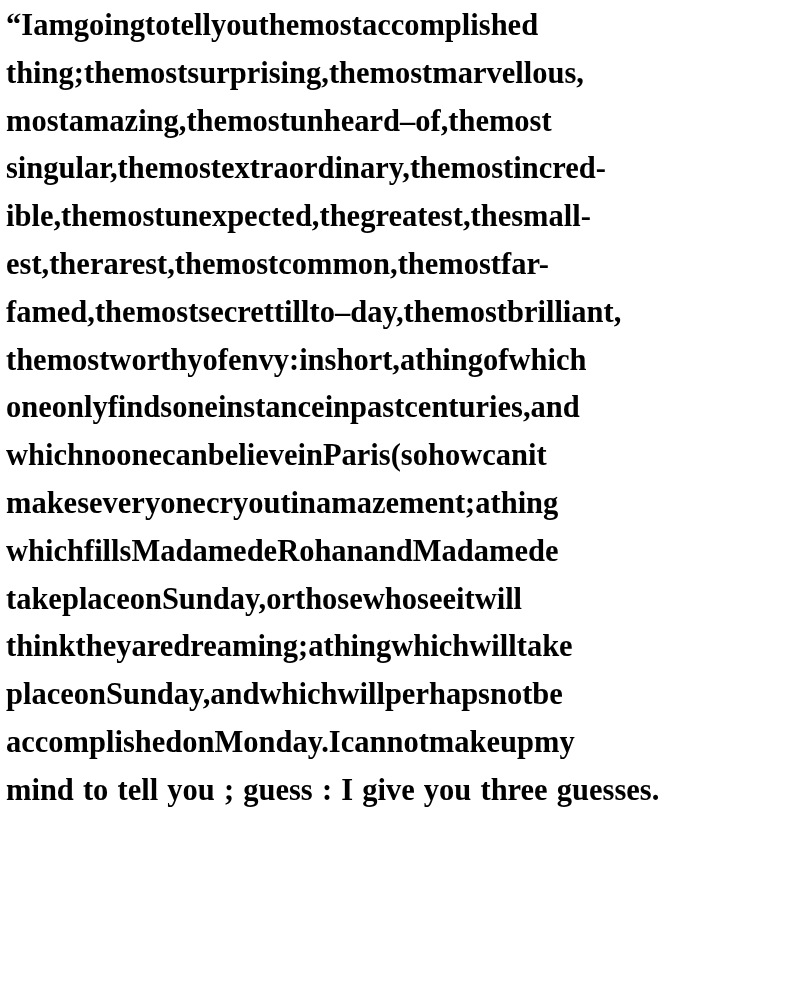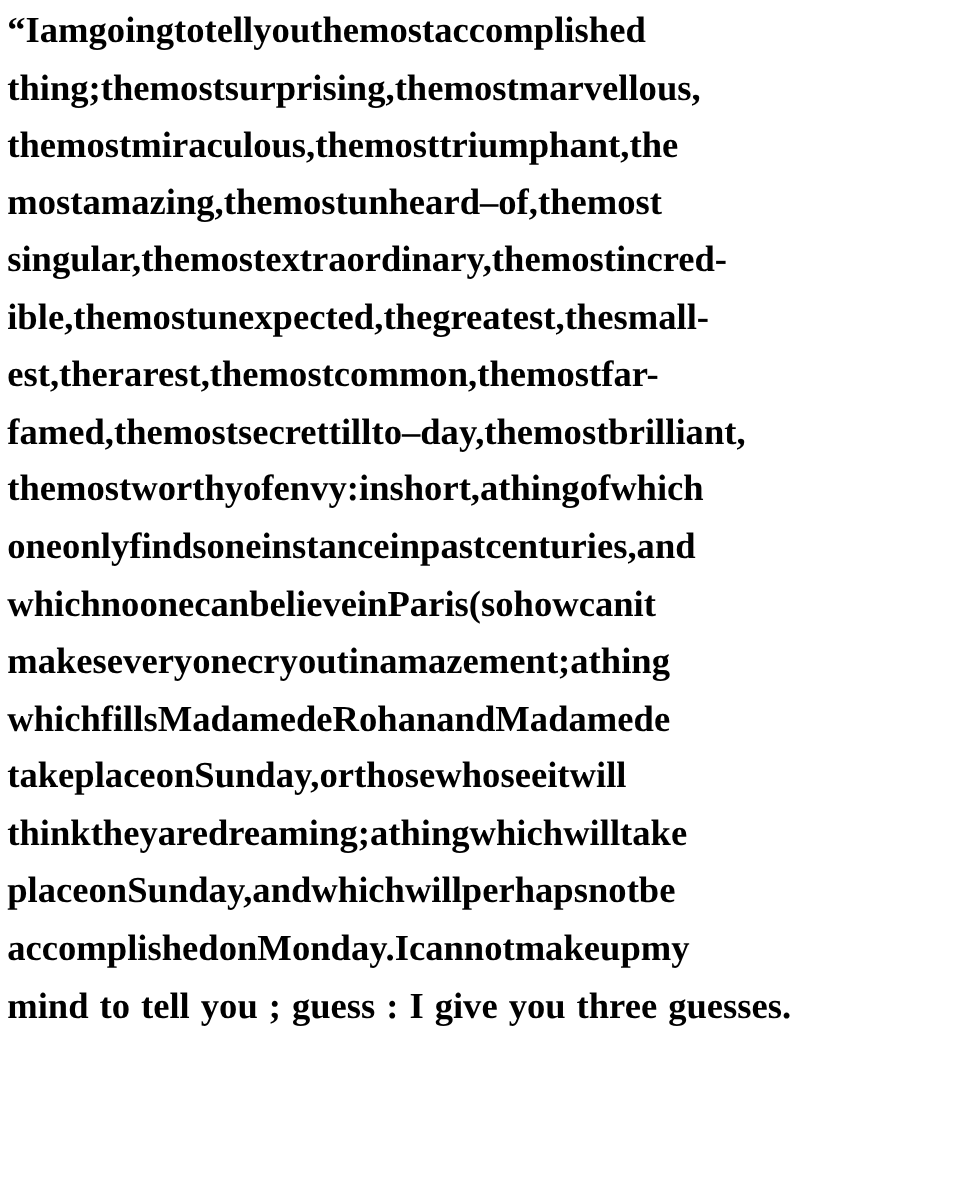--- a/index.html
+++ b/index.html
@@ -53,21 +53,20 @@
     margin-left: 0.30em;
   }
 </style>
 </head>
 <body>
 
 <div class="page">
   <div class="body-text" id="paragraph">
       <div class="line"><span class="w">“I</span><span class="w">am</span><span class="w">going</span><span class="w">to</span><span class="w">tell</span><span class="w">you</span><span class="w">the</span><span class="w">most</span><span class="w">accomplished</span></div>
       <div class="line"><span class="w">thing</span><span class="w">;</span><span class="w">the</span><span class="w">most</span><span class="w">surprising,</span><span class="w">the</span><span class="w">most</span><span class="w">marvellous,</span></div>
-      <div class="line"><span class="w">the</span><span class="w">most</span><span class="w">miraculous,</span><span class="w">the</span><span class="w">most</span><span class="w">triumphant,</span><span class="w">the</span></div>
       <div class="line"><span class="w">most</span><span class="w">amazing,</span><span class="w">the</span><span class="w">most</span><span class="w">unheard–of,</span><span class="w">the</span><span class="w">most</span></div>
       <div class="line"><span class="w">singular,</span><span class="w">the</span><span class="w">most</span><span class="w">extraordinary,</span><span class="w">the</span><span class="w">most</span><span class="w">incred-</span></div>
       <div class="line"><span class="w">ible,</span><span class="w">the</span><span class="w">most</span><span class="w">unexpected,</span><span class="w">the</span><span class="w">greatest,</span><span class="w">the</span><span class="w">small-</span></div>
       <div class="line"><span class="w">est,</span><span class="w">the</span><span class="w">rarest,</span><span class="w">the</span><span class="w">most</span><span class="w">common,</span><span class="w">the</span><span class="w">most</span><span class="w">far-</span></div>
       <div class="line"><span class="w">famed,</span><span class="w">the</span><span class="w">most</span><span class="w">secret</span><span class="w">till</span><span class="w">to–day,</span><span class="w">the</span><span class="w">most</span><span class="w">brilliant,</span></div>
       <div class="line"><span class="w">the</span><span class="w">most</span><span class="w">worthy</span><span class="w">of</span><span class="w">envy</span><span class="w">:</span><span class="w">in</span><span class="w">short,</span><span class="w">a</span><span class="w">thing</span><span class="w">of</span><span class="w">which</span></div>
       <div class="line"><span class="w">one</span><span class="w">only</span><span class="w">finds</span><span class="w">one</span><span class="w">instance</span><span class="w">in</span><span class="w">past</span><span class="w">centuries,</span><span class="w">and</span></div>
       <div class="line"><span class="w">which</span><span class="w">no</span><span class="w">one</span><span class="w">can</span><span class="w">believe</span><span class="w">in</span><span class="w">Paris</span><span class="w">(so</span><span class="w">how</span><span class="w">can</span><span class="w">it</span></div>
       <div class="line"><span class="w">makes</span><span class="w">every</span><span class="w">one</span><span class="w">cry</span><span class="w">out</span><span class="w">in</span><span class="w">amazement</span><span class="w">;</span><span class="w">a</span><span class="w">thing</span></div>
       <div class="line"><span class="w">which</span><span class="w">fills</span><span class="w">Madame</span><span class="w">de</span><span class="w">Rohan</span><span class="w">and</span><span class="w">Madame</span><span class="w">de</span></div>

